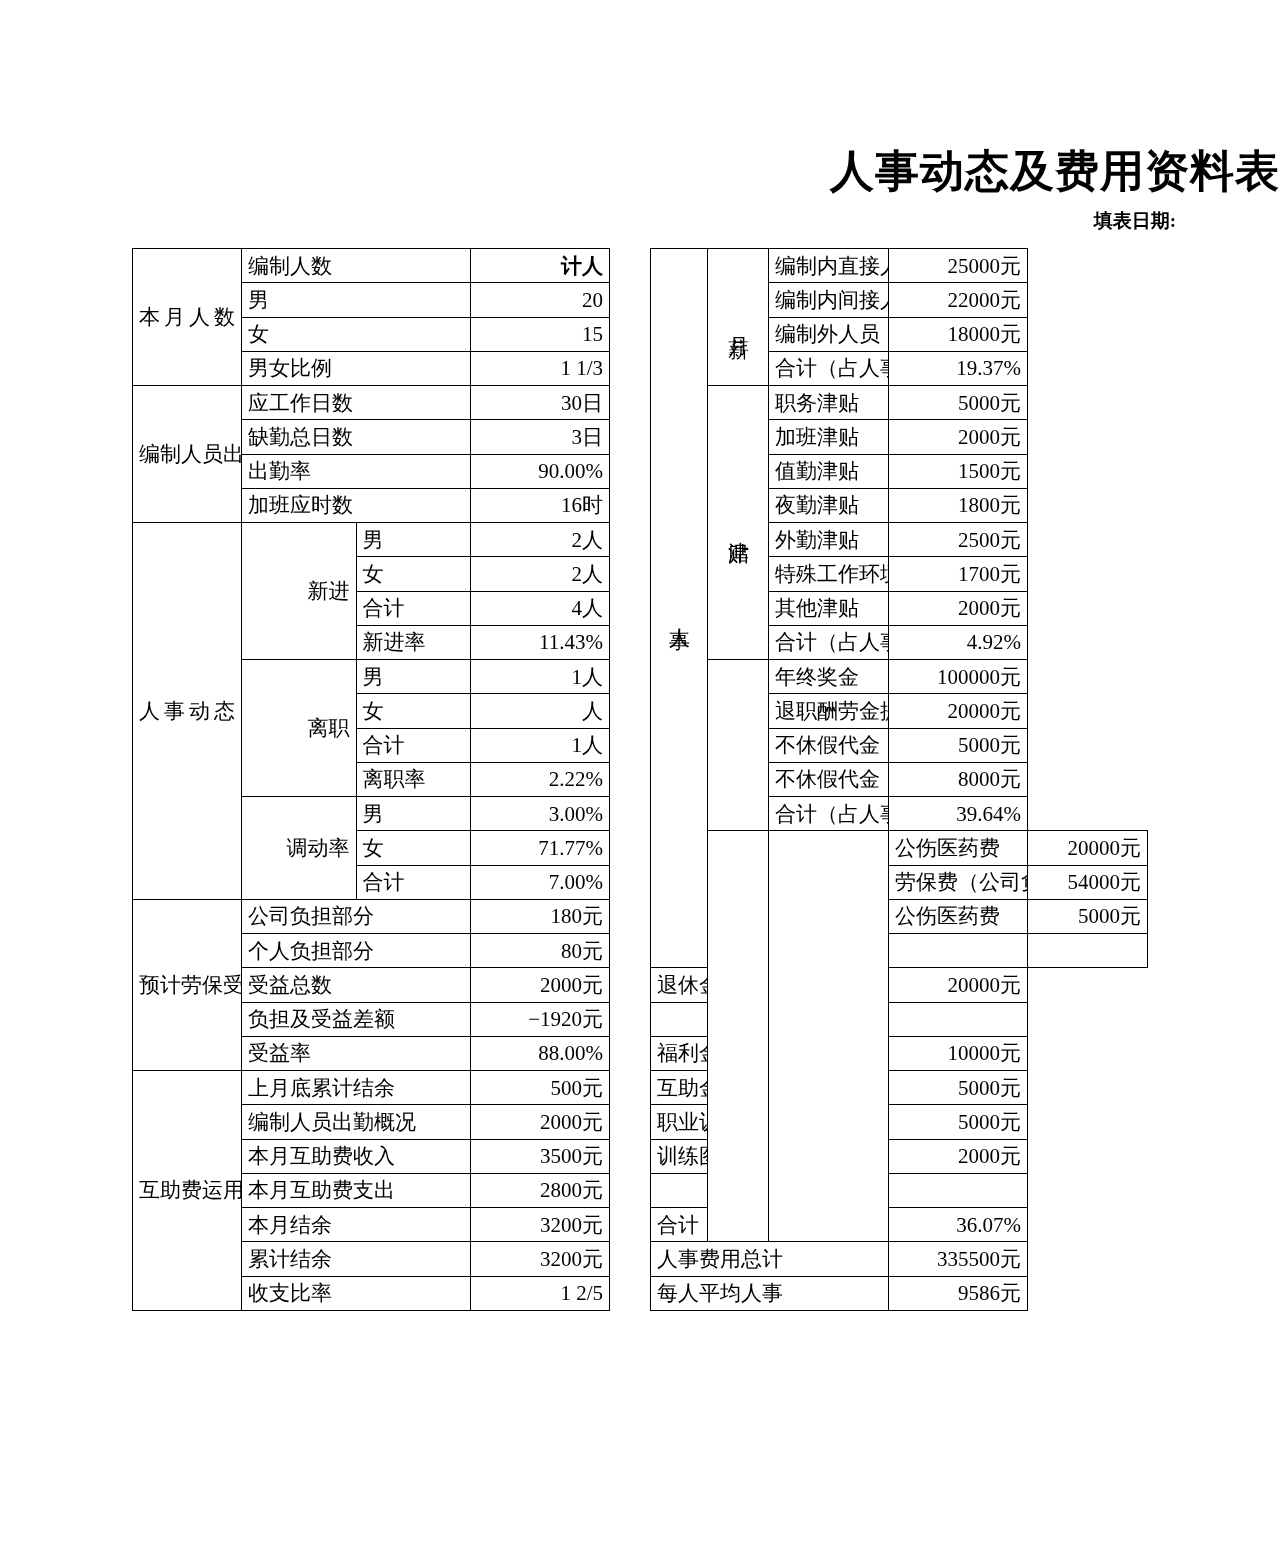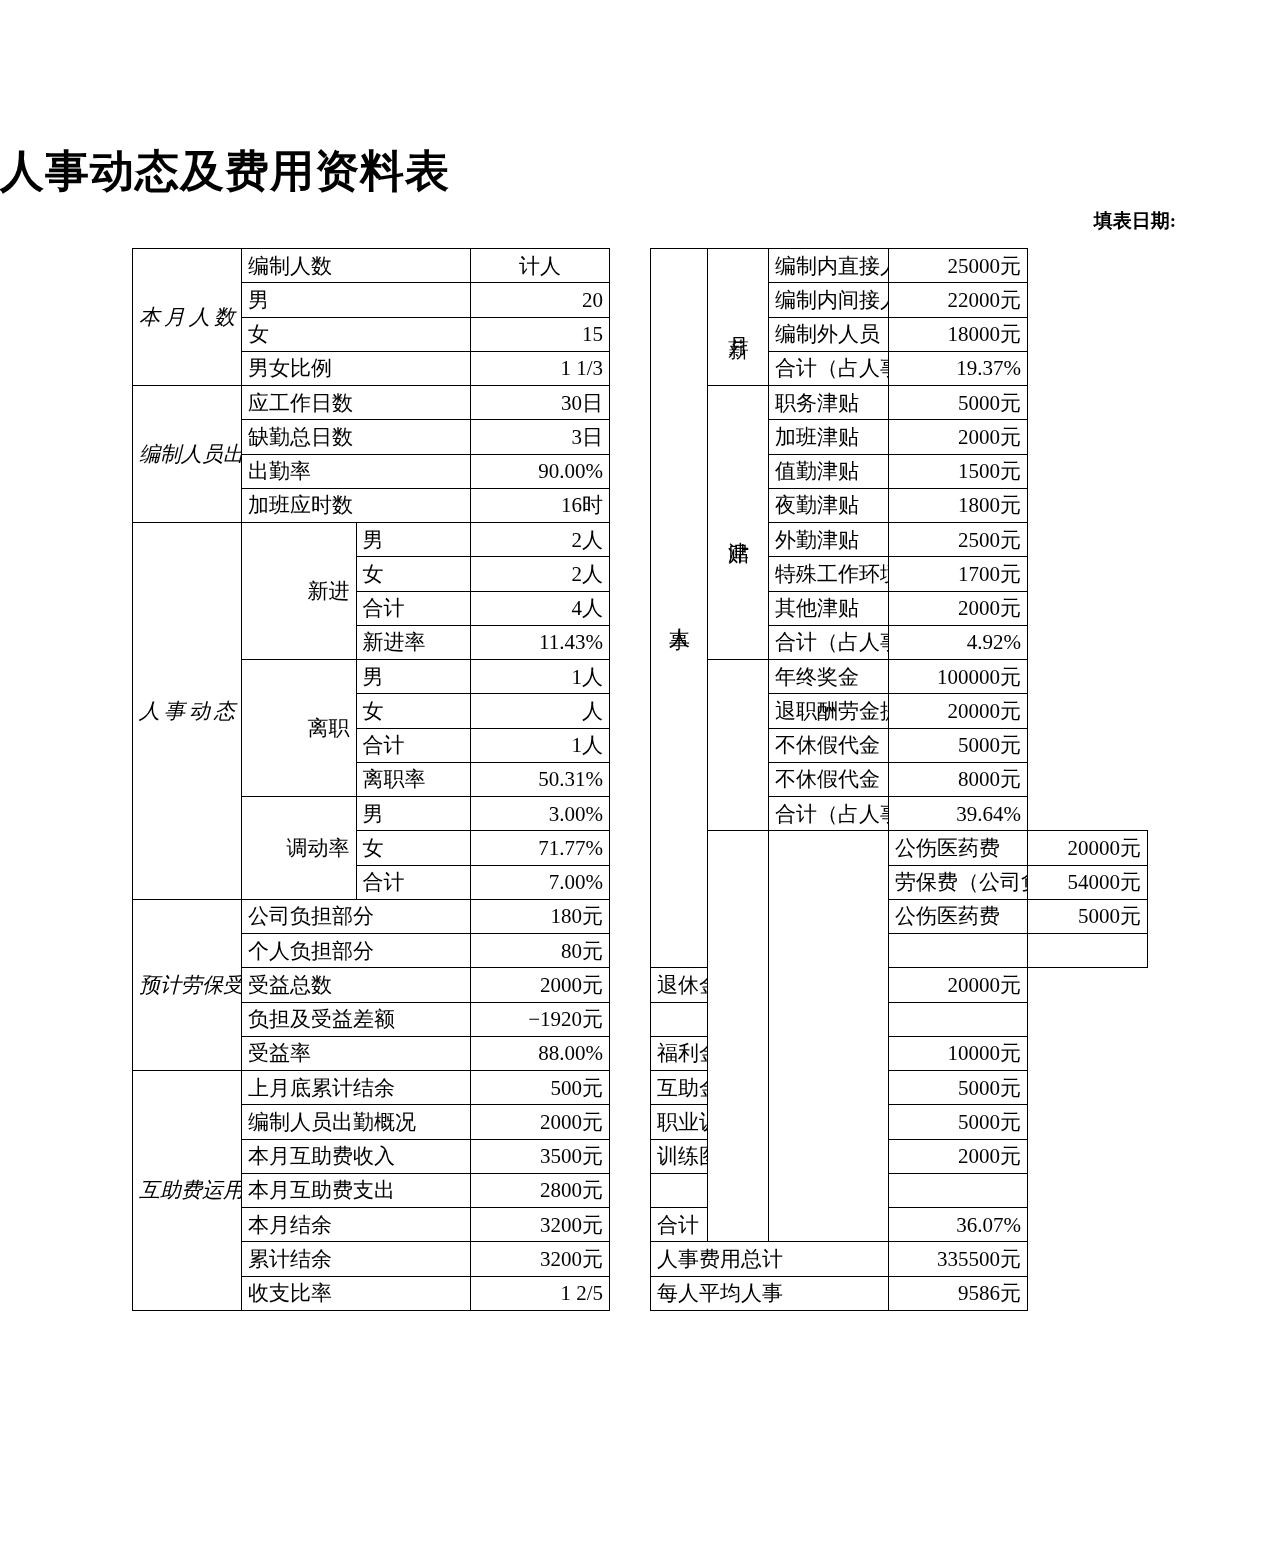--- a/index.html
+++ b/index.html
@@ -8,21 +8,21 @@
     background:#ffffff;
     font-family:"Liberation Serif","DejaVu Serif",serif;
     color:#000;
     -webkit-font-smoothing:antialiased;
   }
   .page{position:relative;width:1280px;height:1566px;}
 
   
   .title{
     position:absolute; left:0; top:142px; width:1280px;
-    text-align:left;
+    text-align:right;
     font-size:44px; font-weight:bold; letter-spacing:1px;
     font-family:Liberation Serif, serif;
   }
   .date-line{
     position:absolute; left:0; top:208px; width:1148px;
     text-align:right;
     font-size:19px; font-weight:bold;margin-left:28px;
   }
 
   
@@ -55,32 +55,31 @@
   
   td.grp{
     width:96px;
     text-align:justify;
     text-align-last:justify;
     vertical-align:middle;
     padding:0 8px;
     white-space:normal;
     font-size:21px;
     line-height:1.25;
-    font-style:italic;
   }
   td.sub{
     width:96px;
     text-align:right;
     vertical-align:middle;
     white-space:normal;
     line-height:1.25;
   }
   td.lbl{ text-align:left; vertical-align:middle; }
   td.val{ width:126px; text-align:right; vertical-align:middle; }
-  td.val-l{ width:126px; text-align:center; vertical-align:middle; }
+  td.val-l{ width:126px; text-align:right; vertical-align:middle;font-weight:bold; }
 
   
   td.vlabel{
     width:44px;
     text-align:center;
     vertical-align:middle;
     padding:0;
   }
   td.vlabel .vtext{
     writing-mode:vertical-rl;
@@ -179,21 +178,21 @@
         <tr>
           <td class="lbl">女</td>
           <td class="val">人</td>
         </tr>
         <tr>
           <td class="lbl">合计</td>
           <td class="val">1人</td>
         </tr>
         <tr>
           <td class="lbl">离职率</td>
-          <td class="val">50.31%</td>
+          <td class="val">2.22%</td>
         </tr>
 
         <tr>
           <td class="sub" rowspan="3">调动率</td>
           <td class="lbl">男</td>
           <td class="val">3.00%</td>
         </tr>
         <tr>
           <td class="lbl">女</td>
           <td class="val">71.77%</td>

